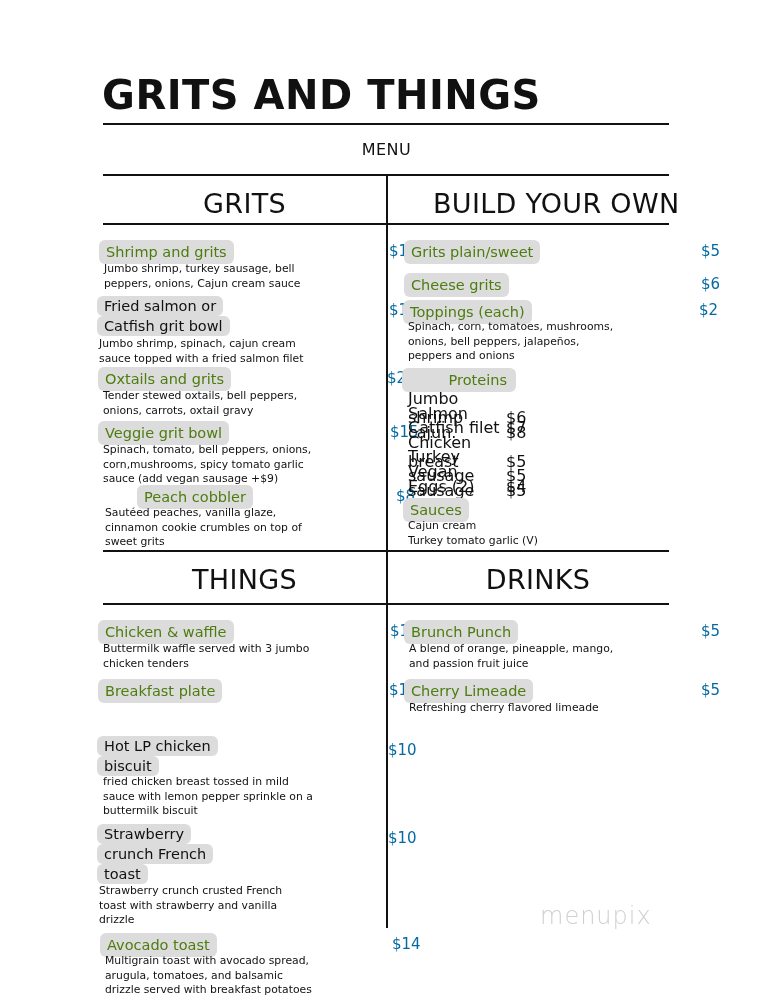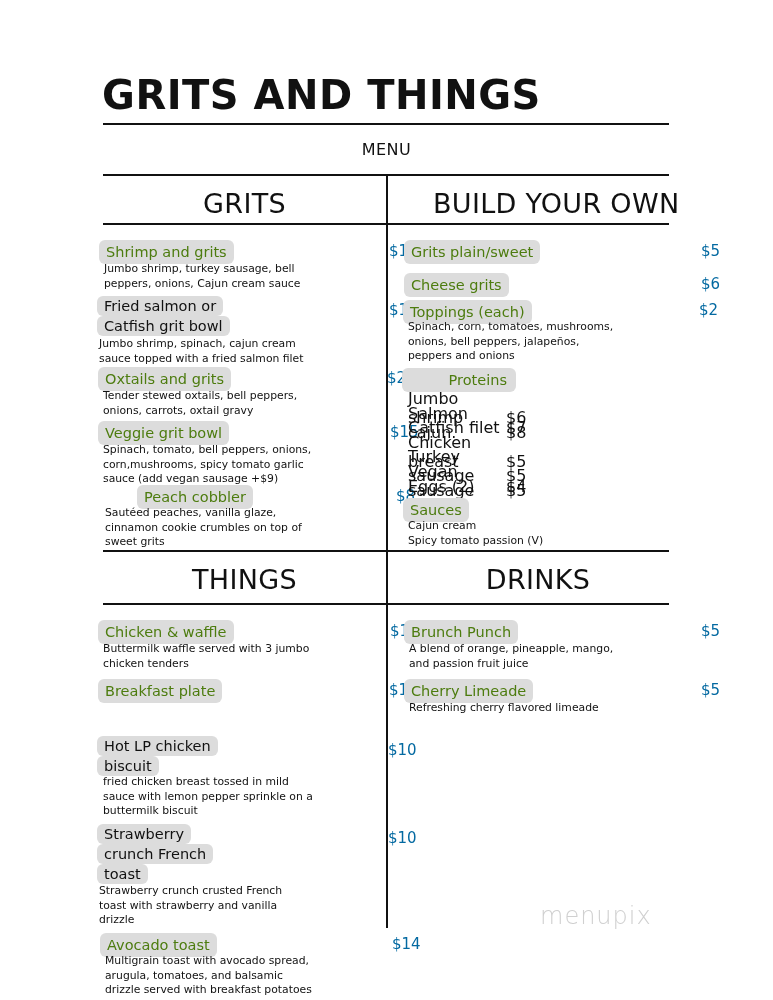--- a/index.html
+++ b/index.html
@@ -96,21 +96,21 @@
     <div style="position:relative; height:14.6px;"><span class="prot-name">Catfish filet</span><span>$7</span></div>
     <div style="position:relative; height:14.6px;"><span class="prot-name">Chicken breast</span><span>$5</span></div>
     <div style="position:relative; height:14.6px;"><span class="prot-name">Turkey sausage</span><span>$5</span></div>
     <div style="position:relative; height:14.6px;"><span class="prot-name">Vegan sausage</span><span>$5</span></div>
     <div style="position:relative; height:14.6px;"><span class="prot-name">Eggs (2)</span><span>$4</span></div>
   </div>
 
   <div class="pill" style="left:403px; top:498px;">Sauces</div>
   <div class="desc" style="left:408px; top:519px;">
     <div>Cajun cream</div>
-    <div>Spicy tomato passion (V)</div>
+    <div>Turkey tomato garlic (V)</div>
   </div>
 </section>
 
 <div class="abs hline" style="left:103px; top:550px; width:566px;"></div>
 <div class="abs sec-title" style="left:103px; width:283px; top:564px;">THINGS</div>
 <div class="abs sec-title" style="left:388px; width:300px; top:564px;">DRINKS</div>
 <div class="abs hline" style="left:103px; top:603px; width:566px;"></div>
 
 <section>
   <div class="pill" style="left:98px; top:620px;">Chicken &amp; waffle</div>

